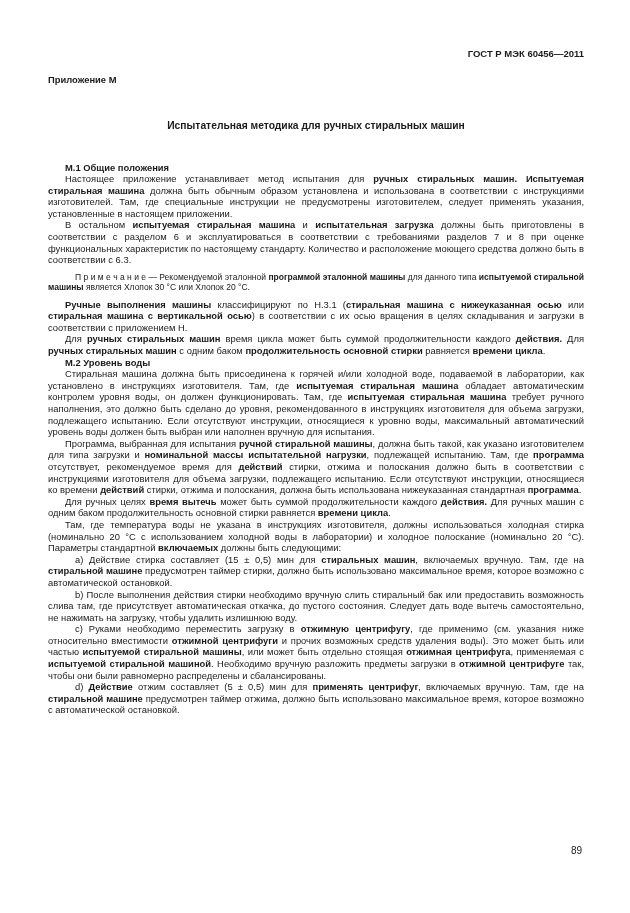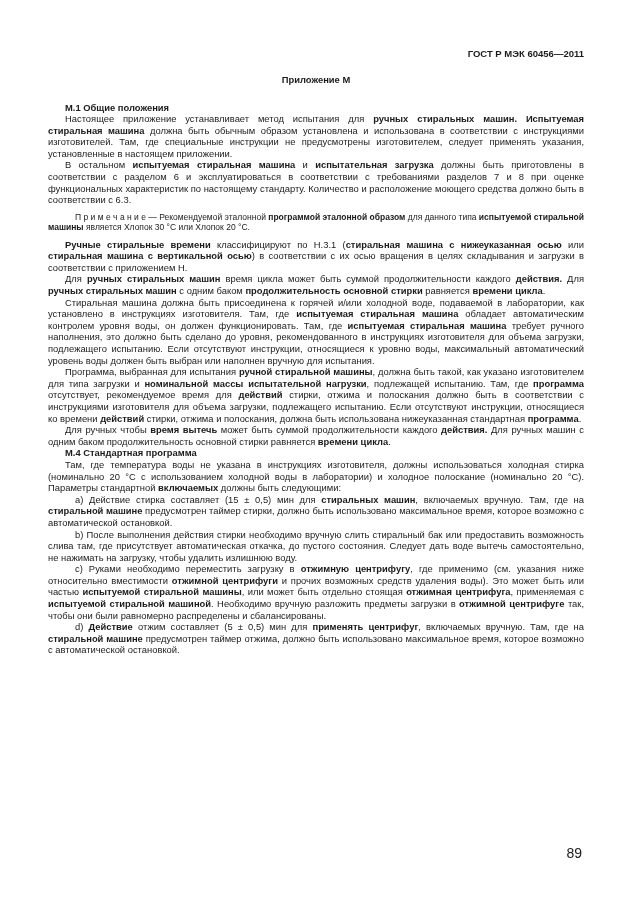--- a/index.html
+++ b/index.html
@@ -18,35 +18,35 @@
     color: #1b1b1b;
     overflow: hidden;
   }
   .doc-number {
     text-align: right;
     font-weight: bold;
     font-size: 9.5px;
     line-height: 11px;
   }
   .appendix {
-    text-align: center;
+    text-align: left;
     font-weight: bold;
     font-size: 9.4px;
     line-height: 11.5px;
     margin-top: 15px;
   }
   .main-title {
     text-align: center;
     font-weight: bold;
     font-size: 10.3px;
     line-height: 12px;
     margin-top: 34px;
   }
   .doc-body {
-    margin-top: 16px;
+    margin-top: 30px;
     font-size: 9.4px;
     line-height: 11.6px;
   }
   .doc-body .heading {
     font-weight: bold;
     text-indent: 17px;
   }
   .doc-body .para {
     text-indent: 17px;
     text-align: justify;
@@ -62,42 +62,43 @@
     text-align: justify;
     margin: 6px 0;
   }
   .b {
     font-weight: bold;
   }
   .page-number {
     position: absolute;
     top: 845px;
     right: 48px;
-    font-size: 14px;
+    font-size: 10px;
   }
 </style>
 </head>
 <body>
 
 <div class="page">
   <div class="doc-number">ГОСТ Р МЭК 60456—2011</div>
   <div class="appendix">
     <div>Приложение М</div>
   </div>
+  <div class="main-title">Испытательная методика для ручных стиральных машин</div>
   <div class="doc-body" id="doc-body">
       <div class="heading">М.1 Общие положения</div>
       <div class="para"><span>Настоящее приложение устанавливает метод испытания для </span><span class="b">ручных стиральных машин. Испытуемая стиральная машина</span><span> должна быть обычным образом установлена и использована в соответствии с инструкциями изготовителей. Там, где специальные инструкции не предусмотрены изготовителем, следует применять указания, установленные в настоящем приложении.</span></div>
       <div class="para"><span>В остальном </span><span class="b">испытуемая стиральная машина</span><span> и </span><span class="b">испытательная загрузка</span><span> должны быть приготовлены в соответствии с разделом 6 и эксплуатироваться в соответствии с требованиями разделов 7 и 8 при оценке функциональных характеристик по настоящему стандарту. Количество и расположение моющего средства должно быть в соответствии с 6.3.</span></div>
-      <div class="note"><span>П р и м е ч а н и е — Рекомендуемой эталонной </span><span class="b">программой эталонной образом</span><span> для данного типа </span><span class="b">испытуемой стиральной машины</span><span> является Хлопок 30 °С или Хлопок 20 °С.</span></div>
-      <div class="para"><span class="b">Ручные стиральные времени</span><span> классифицируют по Н.3.1 (</span><span class="b">стиральная машина с нижеуказанная осью</span><span> или </span><span class="b">стиральная машина с вертикальной осью</span><span>) в соответствии с их осью вращения в целях складывания и загрузки в соответствии с приложением Н.</span></div>
+      <div class="note"><span>П р и м е ч а н и е — Рекомендуемой эталонной </span><span class="b">программой эталонной машины</span><span> для данного типа </span><span class="b">испытуемой стиральной машины</span><span> является Хлопок 30 °С или Хлопок 20 °С.</span></div>
+      <div class="para"><span class="b">Ручные выполнения машины</span><span> классифицируют по Н.3.1 (</span><span class="b">стиральная машина с нижеуказанная осью</span><span> или </span><span class="b">стиральная машина с вертикальной осью</span><span>) в соответствии с их осью вращения в целях складывания и загрузки в соответствии с приложением Н.</span></div>
       <div class="para"><span>Для </span><span class="b">ручных стиральных машин</span><span> время цикла может быть суммой продолжительности каждого </span><span class="b">действия.</span><span> Для </span><span class="b">ручных стиральных машин</span><span> с одним баком </span><span class="b">продолжительность основной стирки</span><span> равняется </span><span class="b">времени цикла</span><span>.</span></div>
+      <div class="heading">М.2 Уровень воды</div>
       <div class="para"><span>Стиральная машина должна быть присоединена к горячей и/или холодной воде, подаваемой в лаборатории, как установлено в инструкциях изготовителя. Там, где </span><span class="b">испытуемая стиральная машина</span><span> обладает автоматическим контролем уровня воды, он должен функционировать. Там, где </span><span class="b">испытуемая стиральная машина</span><span> требует ручного наполнения, это должно быть сделано до уровня, рекомендованного в инструкциях изготовителя для объема загрузки, подлежащего испытанию. Если отсутствуют инструкции, относящиеся к уровню воды, максимальный автоматический уровень воды должен быть выбран или наполнен вручную для испытания.</span></div>
       <div class="para"><span>Программа, выбранная для испытания </span><span class="b">ручной стиральной машины</span><span>, должна быть такой, как указано изготовителем для типа загрузки и </span><span class="b">номинальной массы испытательной нагрузки</span><span>, подлежащей испытанию. Там, где </span><span class="b">программа</span><span> отсутствует, рекомендуемое время для </span><span class="b">действий</span><span> стирки, отжима и полоскания должно быть в соответствии с инструкциями изготовителя для объема загрузки, подлежащего испытанию. Если отсутствуют инструкции, относящиеся ко времени </span><span class="b">действий</span><span> стирки, отжима и полоскания, должна быть использована нижеуказанная стандартная </span><span class="b">программа</span><span>.</span></div>
-      <div class="para"><span>Для ручных чтобы </span><span class="b">время вытечь</span><span> может быть суммой продолжительности каждого </span><span class="b">действия.</span><span> Для ручных машин с одним баком продолжительность основной стирки равняется </span><span class="b">времени цикла</span><span>.</span></div>
-      <div class="heading">М.4 Стандартная программа</div>
+      <div class="para"><span>Для ручных целях </span><span class="b">время вытечь</span><span> может быть суммой продолжительности каждого </span><span class="b">действия.</span><span> Для ручных машин с одним баком продолжительность основной стирки равняется </span><span class="b">времени цикла</span><span>.</span></div>
       <div class="para"><span>Там, где температура воды не указана в инструкциях изготовителя, должны использоваться холодная стирка (номинально 20 °С с использованием холодной воды в лаборатории) и холодное полоскание (номинально 20 °С). Параметры стандартной </span><span class="b">включаемых</span><span> должны быть следующими:</span></div>
       <div class="list"><span>a) Действие стирка составляет (15 ± 0,5) мин для </span><span class="b">стиральных машин</span><span>, включаемых вручную. Там, где на </span><span class="b">стиральной машине</span><span> предусмотрен таймер стирки, должно быть использовано максимальное время, которое возможно с автоматической остановкой.</span></div>
       <div class="list"><span>b) После выполнения действия стирки необходимо вручную слить стиральный бак или предоставить возможность слива там, где присутствует автоматическая откачка, до пустого состояния. Следует дать воде вытечь самостоятельно, не нажимать на загрузку, чтобы удалить излишнюю воду.</span></div>
       <div class="list"><span>c) Руками необходимо переместить загрузку в </span><span class="b">отжимную центрифугу</span><span>, где применимо (см. указания ниже относительно вместимости </span><span class="b">отжимной центрифуги</span><span> и прочих возможных средств удаления воды). Это может быть или частью </span><span class="b">испытуемой стиральной машины</span><span>, или может быть отдельно стоящая </span><span class="b">отжимная центрифуга</span><span>, применяемая с </span><span class="b">испытуемой стиральной машиной</span><span>. Необходимо вручную разложить предметы загрузки в </span><span class="b">отжимной центрифуге</span><span> так, чтобы они были равномерно распределены и сбалансированы.</span></div>
       <div class="list"><span>d) </span><span class="b">Действие</span><span> отжим составляет (5 ± 0,5) мин для </span><span class="b">применять центрифуг</span><span>, включаемых вручную. Там, где на </span><span class="b">стиральной машине</span><span> предусмотрен таймер отжима, должно быть использовано максимальное время, которое возможно с автоматической остановкой.</span></div>
     </div>
   <div class="page-number">89</div>
 </div>
 
 </body></html>

